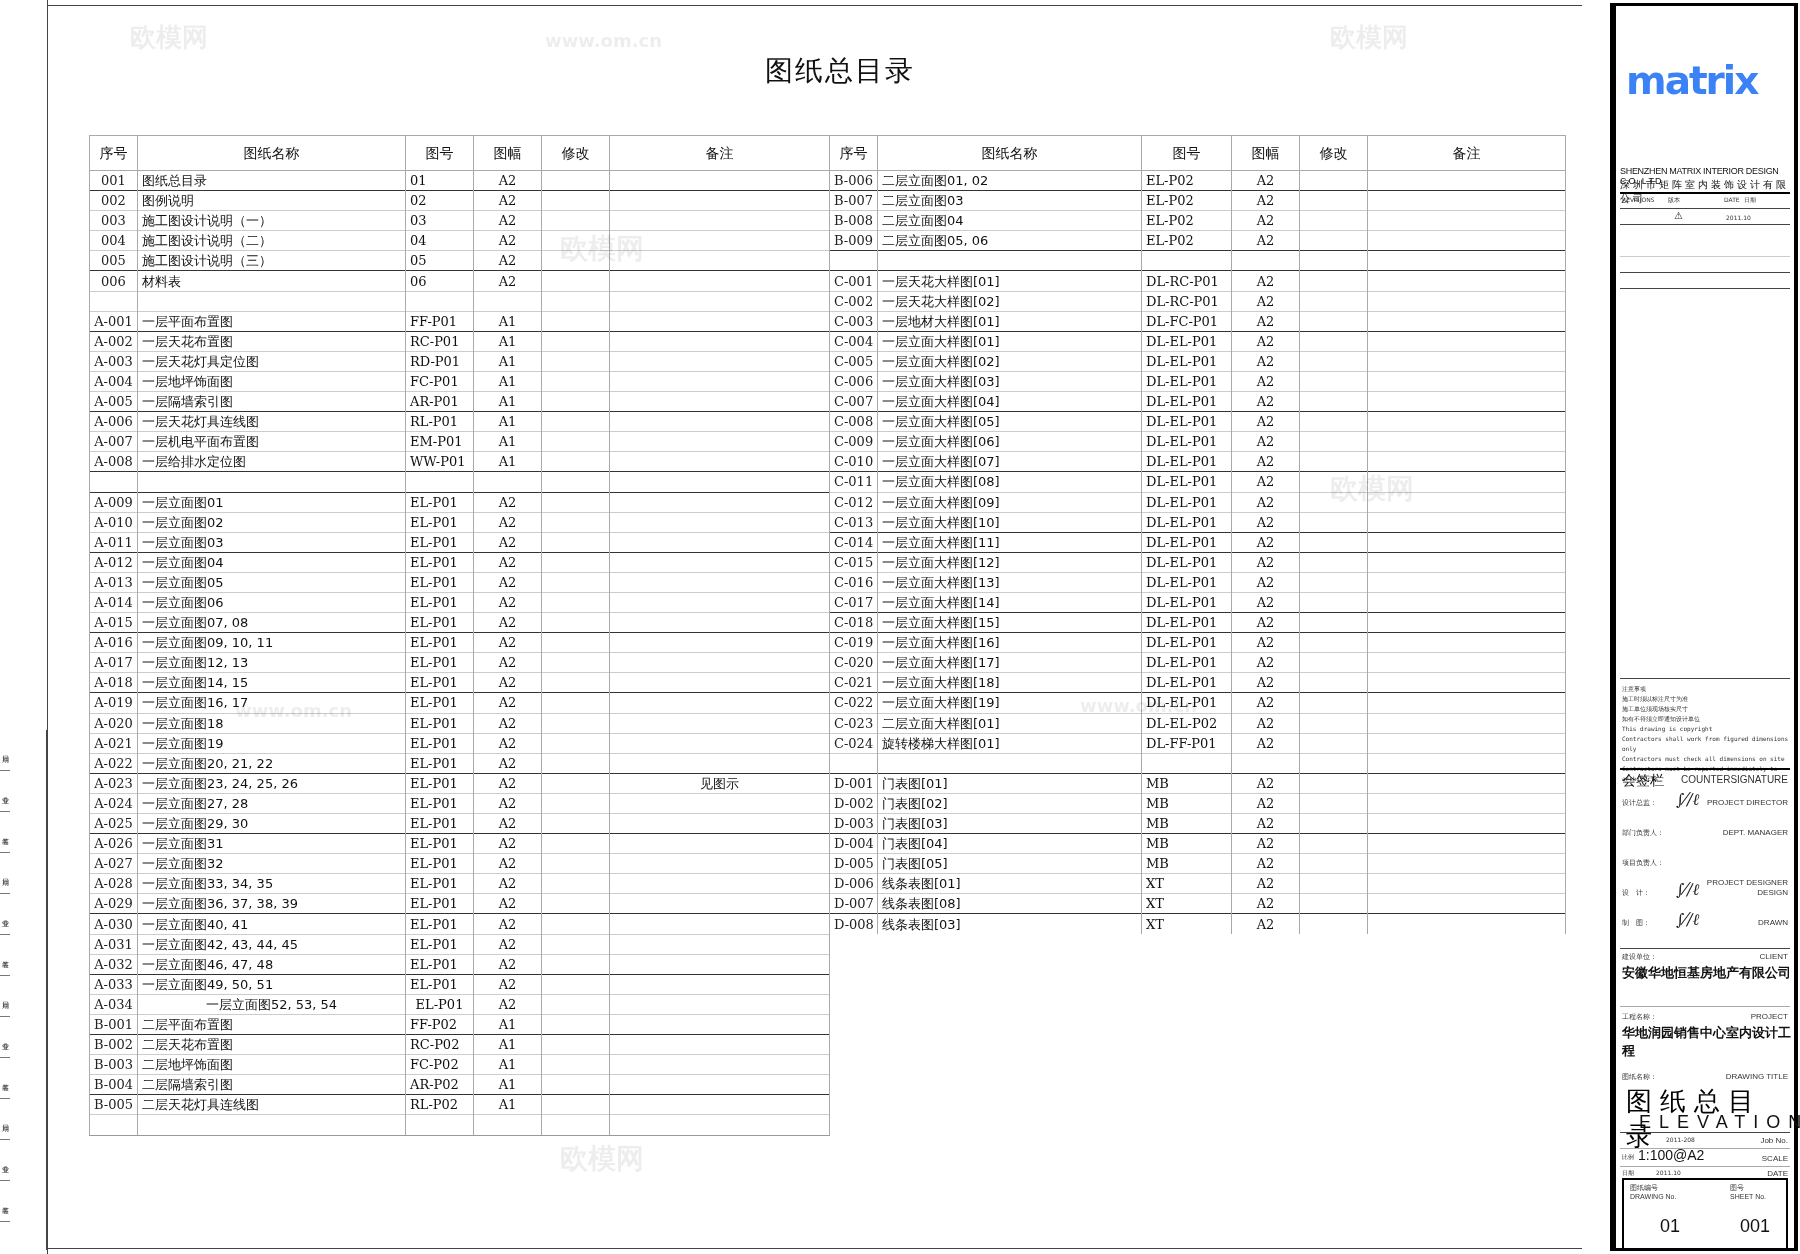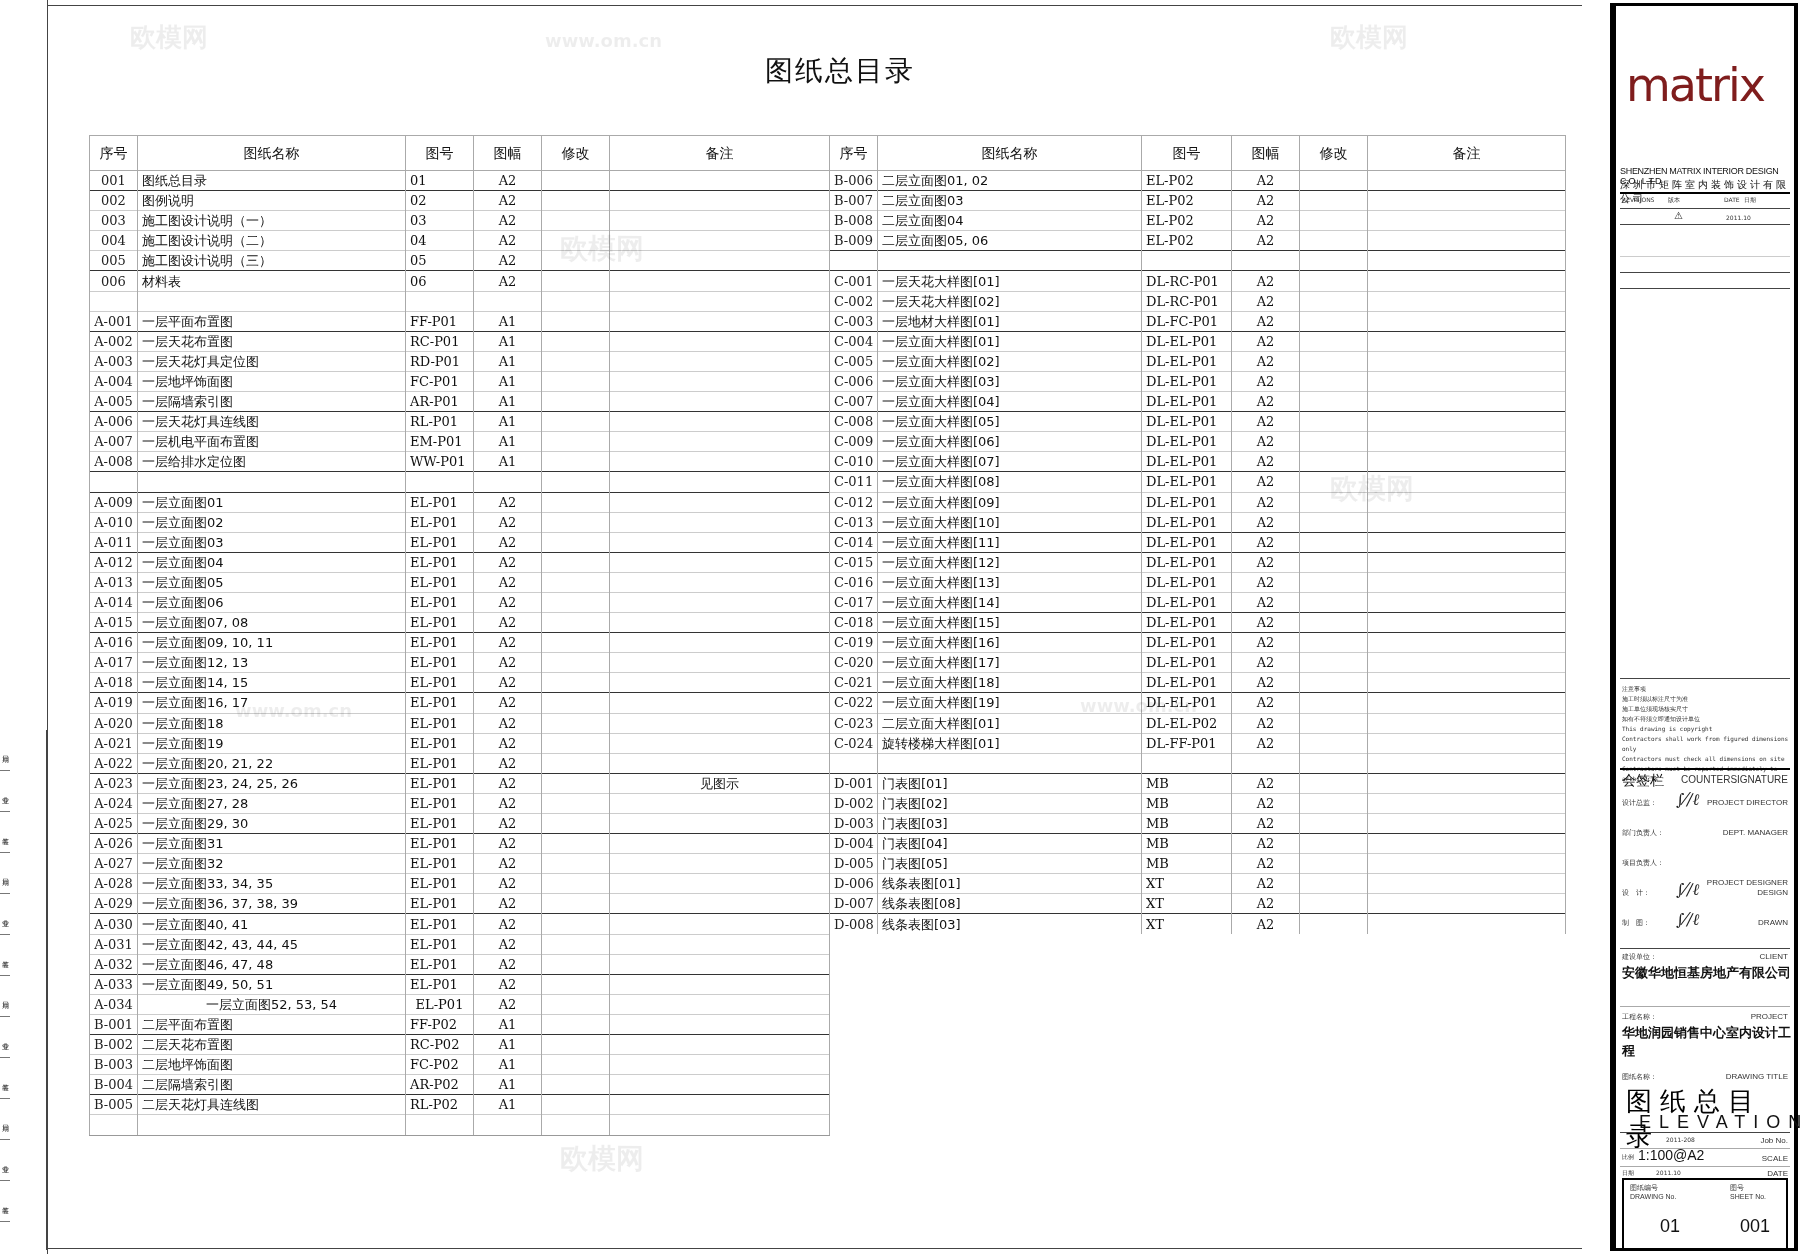--- a/index.html
+++ b/index.html
@@ -29,21 +29,21 @@
 
   .left-strip { position: absolute; left: 0; top: 730px; width: 46px; height: 520px;
                 border-right: 1px solid #444; }
   .left-strip .cell { border-bottom: 1px solid #777; height: 40px; font-size: 7px; color: #444;
                       display: flex; align-items: center; justify-content: center; writing-mode: vertical-rl; }
 
   .titleblock { position: absolute; left: 1610px; top: 3px; width: 188px; height: 1248px;
                 border-left: 6px solid #000; border-right: 4px solid #000; border-top: 3px solid #000;
                 border-bottom: 3px solid #000; box-sizing: border-box; background: #fff; }
   .tb-logo { position: absolute; left: 10px; top: 52px; font-family: "DejaVu Sans", sans-serif;
-             font-weight: 400; font-size: 46px; letter-spacing: -2px; color: #7f1d1d; }
+             font-weight: 700; font-size: 39px; letter-spacing: -2px; color: #3b82f6; }
   .tb-company-en { position: absolute; left: 4px; top: 160px; font-size: 9px; font-family: "Liberation Sans", sans-serif;
                    letter-spacing: -0.3px; }
   .tb-company-cn { position: absolute; left: 4px; top: 172px; font-size: 10px; letter-spacing: 3px; font-family: "DejaVu Sans", sans-serif; }
   .tb-line { position: absolute; left: 4px; right: 4px; height: 1px; background: #444; }
   .tb-line.bold { height: 2px; background: #000; }
   .tb-small { position: absolute; font-size: 6px; color: #333; font-family: "DejaVu Sans", sans-serif; }
   .tb-label-right { position: absolute; right: 6px; font-size: 8px; color: #333; font-family: "Liberation Sans", sans-serif; }
   .tb-label-left { position: absolute; left: 6px; font-size: 7px; color: #333; font-family: "DejaVu Sans", sans-serif; }
   .tb-big { position: absolute; left: 6px; font-size: 13px; font-weight: bold; font-family: "DejaVu Sans", sans-serif; }
   .tb-notes { position: absolute; left: 6px; top: 678px; font-size: 6px; line-height: 10px; color: #333;

